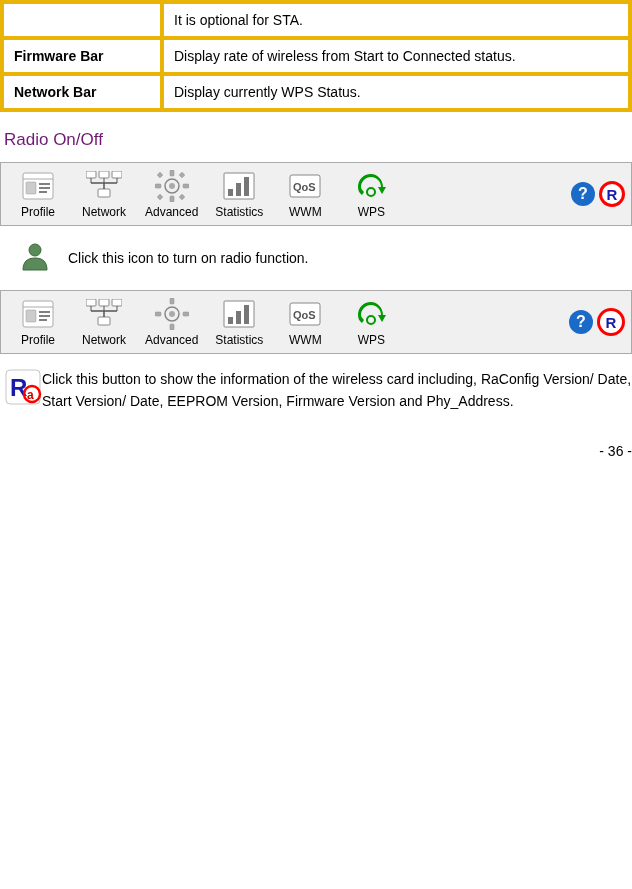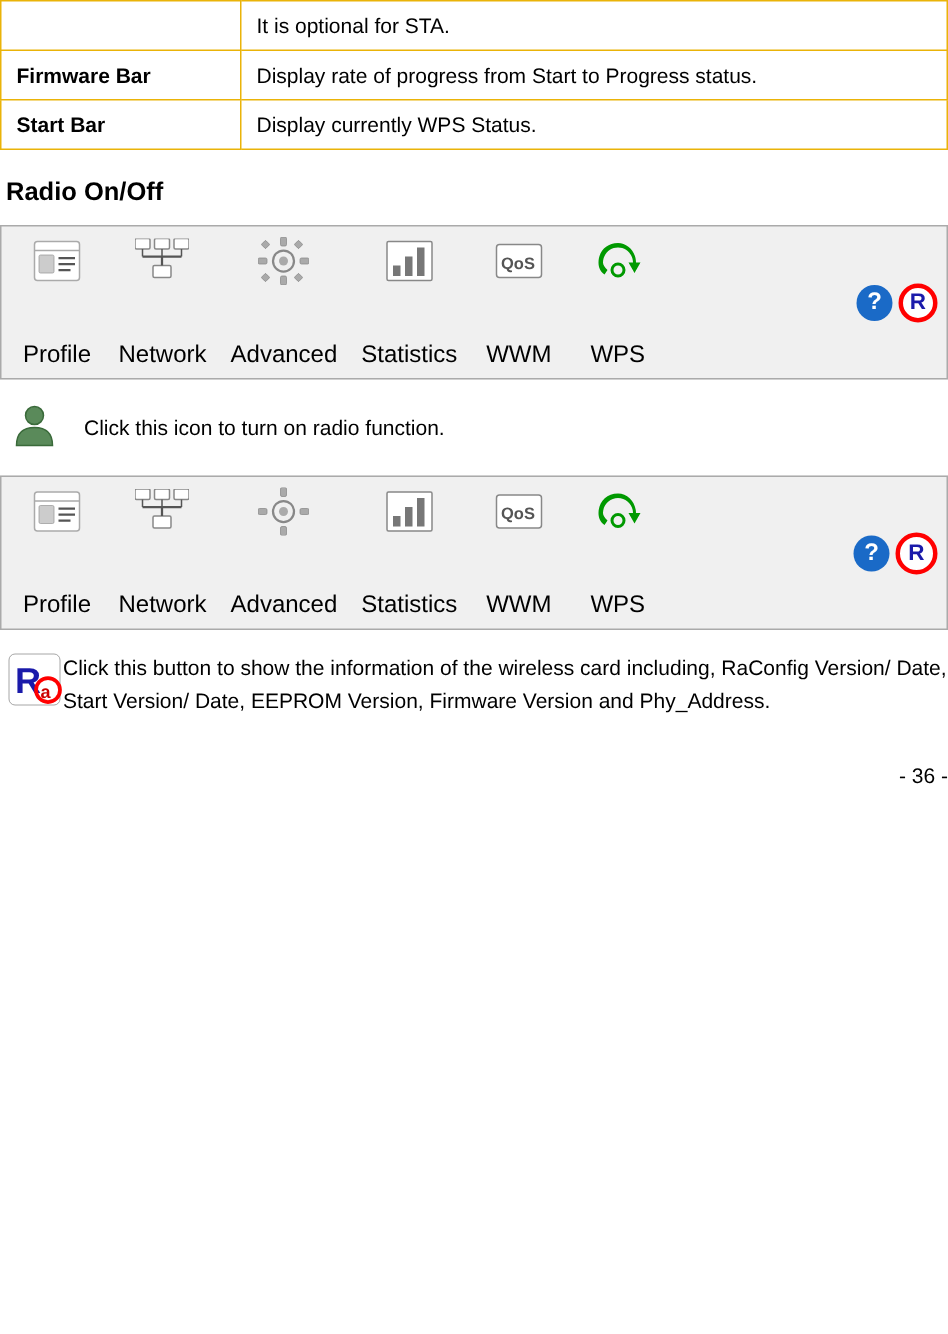--- a/index.html
+++ b/index.html
@@ -14,74 +14,73 @@
     }
 
     
     .top-table {
       width: 100%;
       border-collapse: collapse;
       border: 1px solid #aaa;
       margin-bottom: 18px;
     }
     .top-table td {
-      border: 1px solid #eab308;
+      border: 4px solid #eab308;
       padding: 8px 10px;
       vertical-align: top;
     }
     .top-table td:first-child {
       width: 160px;
       font-weight: bold;
     }
 
     
     .section-heading {
-      color: #000000;
+      color: #701a75;
       font-size: 17px;
-      font-weight: bold;
+      font-weight: normal;
       margin: 18px 0 12px 0;
       padding-left: 4px;
     }
 
     
     .toolbar-panel {
       border: 1px solid #aaa;
       background: #f0f0f0;
       padding: 6px 4px;
       display: flex;
       align-items: center;
       margin-bottom: 14px;
       position: relative;
     }
     .toolbar-item {
       display: flex;
       flex-direction: column;
       align-items: center;
       margin: 0 8px;
       min-width: 50px;
-      gap: 23px;
     }
     .toolbar-item .icon-box {
       width: 38px;
       height: 34px;
       display: flex;
       align-items: center;
       justify-content: center;
     }
     .toolbar-item .label {
-      font-size: 16px;
-      margin-top: 14px;
+      font-size: 12px;
+      margin-top: 2px;
     }
 
     
     .radio-desc {
       display: flex;
       align-items: center;
       margin: 8px 0 6px 0;
-      padding-left: 4px;
+      padding-left: 16px;
     }
     .radio-desc .desc-icon {
       width: 38px;
       height: 36px;
       margin-right: 14px;
       flex-shrink: 0;
       display: flex;
       align-items: center;
       justify-content: center;
     }
@@ -152,24 +151,24 @@
 <body>
 
 <table class="top-table">
   <tbody>
     <tr>
       <td></td>
       <td>It is optional for STA.</td>
     </tr>
     <tr>
       <td>Firmware Bar</td>
-      <td>Display rate of progress from Start to Progress status.</td>
+      <td>Display rate of wireless from Start to Connected status.</td>
     </tr>
     <tr>
-      <td>Start Bar</td>
+      <td>Network Bar</td>
       <td>Display currently WPS Status.</td>
     </tr>
   </tbody>
 </table>
 
 <div>
   <div class="section-heading">Radio On/Off</div>
 
   <div class="toolbar-panel">
 

